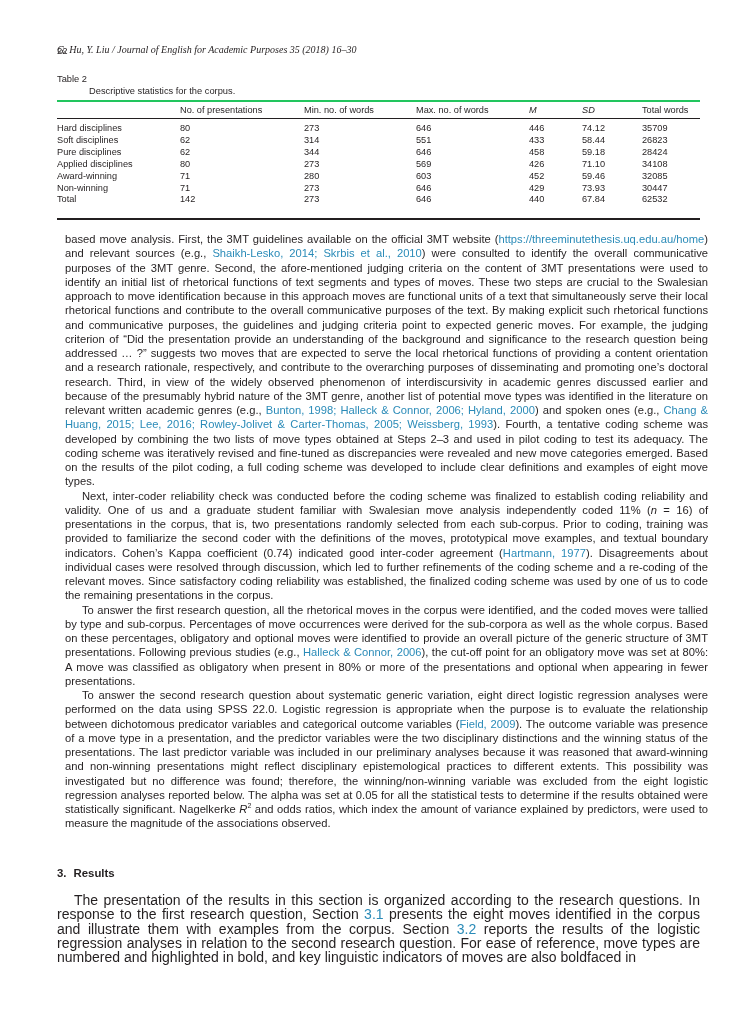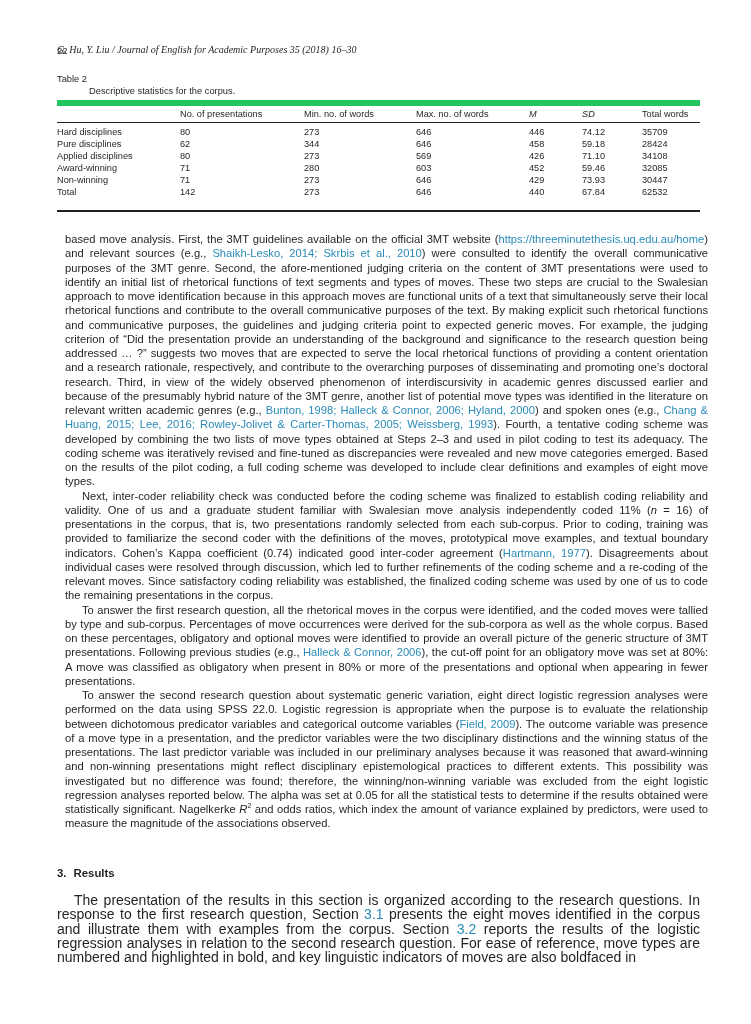--- a/index.html
+++ b/index.html
@@ -7,21 +7,21 @@
          font-family: "Liberation Sans", "DejaVu Sans", sans-serif; color: #231f20; }
   .page-header { position: absolute; top: 45px; left: 57px; width: 643px; height: 14px;
                  font-size: 9.5px; }
   .page-number { position: absolute; left: 0; top: 0; }
   .running-head { position: absolute; left: 0; right: 0; font-style: italic;
                   font-family: Liberation Serif, serif; font-size: 10px; top: -1px; }
   .table-block { position: absolute; top: 74px; left: 57px; width: 643px; }
   .table-label { font-weight: normal; font-size: 9.3px; line-height: 11px; }
   .table-caption { font-size: 9.3px; line-height: 12px; padding-left: 32px; }
   table.stats { width: 643px; border-collapse: collapse; margin-top: 3px; font-size: 9.2px; }
-  table.stats thead tr { border-top: 6px solid #22c55e; border-bottom: 1px solid #231f20; }
+  table.stats thead tr { border-top: 2px solid #22c55e; border-bottom: 1px solid #231f20; }
   table.stats tbody tr:last-child { border-bottom: 2px solid #231f20; }
   table.stats th { font-weight: normal; text-align: left; padding: 1px 0 1px 0; height: 14px; }
   table.stats td { padding: 0; height: 11.9px; line-height: 11.9px; }
   table.stats tbody tr:first-child td { padding-top: 4px; }
   table.stats tbody tr:last-child td { padding-bottom: 12px; margin-top: 20px; }
   .col0 { width: 123px; }
   .col1 { width: 124px; }
   .col2 { width: 112px; }
   .col3 { width: 113px; }
   .col4 { width: 53px; }
@@ -65,20 +65,29 @@
     </thead>
     <tbody id="table-body">
         <tr>
           <td class="col0">Hard disciplines</td>
           <td class="col1">80</td>
           <td class="col2">273</td>
           <td class="col3">646</td>
           <td class="col4">446</td>
           <td class="col5">74.12</td>
           <td class="col6">35709</td>
+        </tr>
+        <tr>
+          <td class="col0">Soft disciplines</td>
+          <td class="col1">62</td>
+          <td class="col2">314</td>
+          <td class="col3">551</td>
+          <td class="col4">433</td>
+          <td class="col5">58.44</td>
+          <td class="col6">26823</td>
         </tr>
         <tr>
           <td class="col0">Pure disciplines</td>
           <td class="col1">62</td>
           <td class="col2">344</td>
           <td class="col3">646</td>
           <td class="col4">458</td>
           <td class="col5">59.18</td>
           <td class="col6">28424</td>
         </tr>

